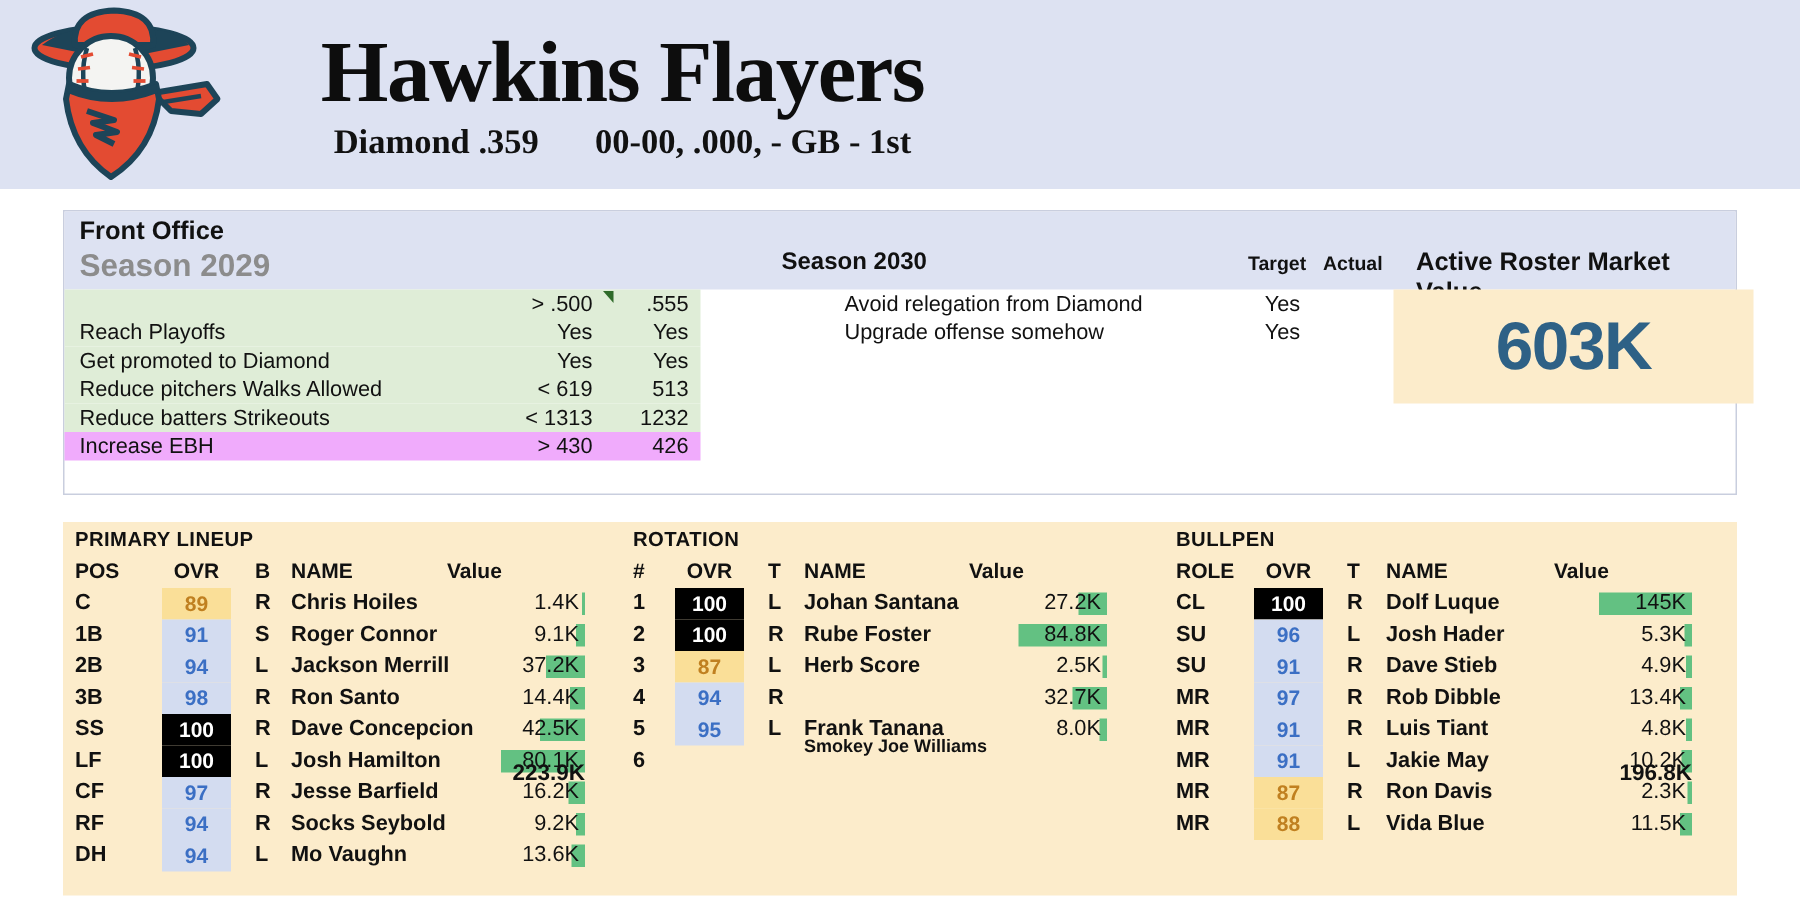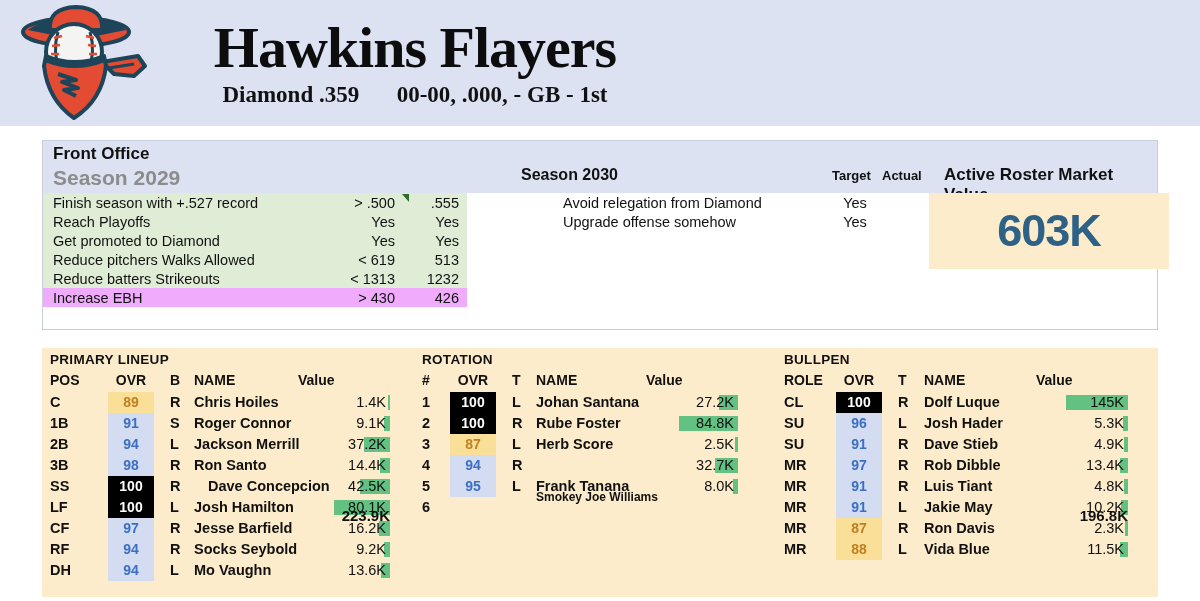--- a/index.html
+++ b/index.html
@@ -205,21 +205,20 @@
   <div class="fo-season-old">Season 2029</div>
   <div class="fo-season-new">Season 2030</div>
   <div class="fo-target-hd">Target</div>
   <div class="fo-actual-hd">Actual</div>
   <div class="mv-title">Active Roster Market Value</div>
   <div class="mv-box">
     <span class="mv-value">603K</span>
   </div>
   <div class="goals-left" id="goals-left">
       <div class="goal-row ok">
-        <span class="goal-label">Finish season with +.527 record</span>
         <span class="goal-target">&gt; .500</span>
         <span class="goal-flag"></span>
         <span class="goal-actual">.555</span>
       </div>
       <div class="goal-row ok">
         <span class="goal-label">Reach Playoffs</span>
         <span class="goal-target">Yes</span>
         <span class="goal-actual">Yes</span>
       </div>
       <div class="goal-row ok">
@@ -303,21 +302,21 @@
           <span class="c-name" style="left: 152px;">Ron Santo</span>
           <span class="valcell" style="left: 256px; width: 92px;">
             <span class="valbar" style="width: 10px; left: 82px; background: rgb(99, 193, 130);"></span>
             <span class="valtxt">14.4K</span>
           </span>
         </div>
         <div class="prow">
           <span class="c-pos" style="left: 8px;">SS</span>
           <span class="c-ovr ovr-black" style="left: 66px;">100</span>
           <span class="c-hand" style="left: 128px;">R</span>
-          <span class="c-name" style="left: 166px;">Dave Concepcion</span>
+          <span class="c-name" style="left: 152px;">Dave Concepcion</span>
           <span class="valcell" style="left: 256px; width: 92px;">
             <span class="valbar" style="width: 30px; left: 62px; background: rgb(99, 193, 130);"></span>
             <span class="valtxt">42.5K</span>
           </span>
         </div>
         <div class="prow">
           <span class="c-pos" style="left: 8px;">LF</span>
           <span class="c-ovr ovr-black" style="left: 66px;">100</span>
           <span class="c-hand" style="left: 128px;">L</span>
           <span class="c-name" style="left: 152px;">Josh Hamilton</span>

